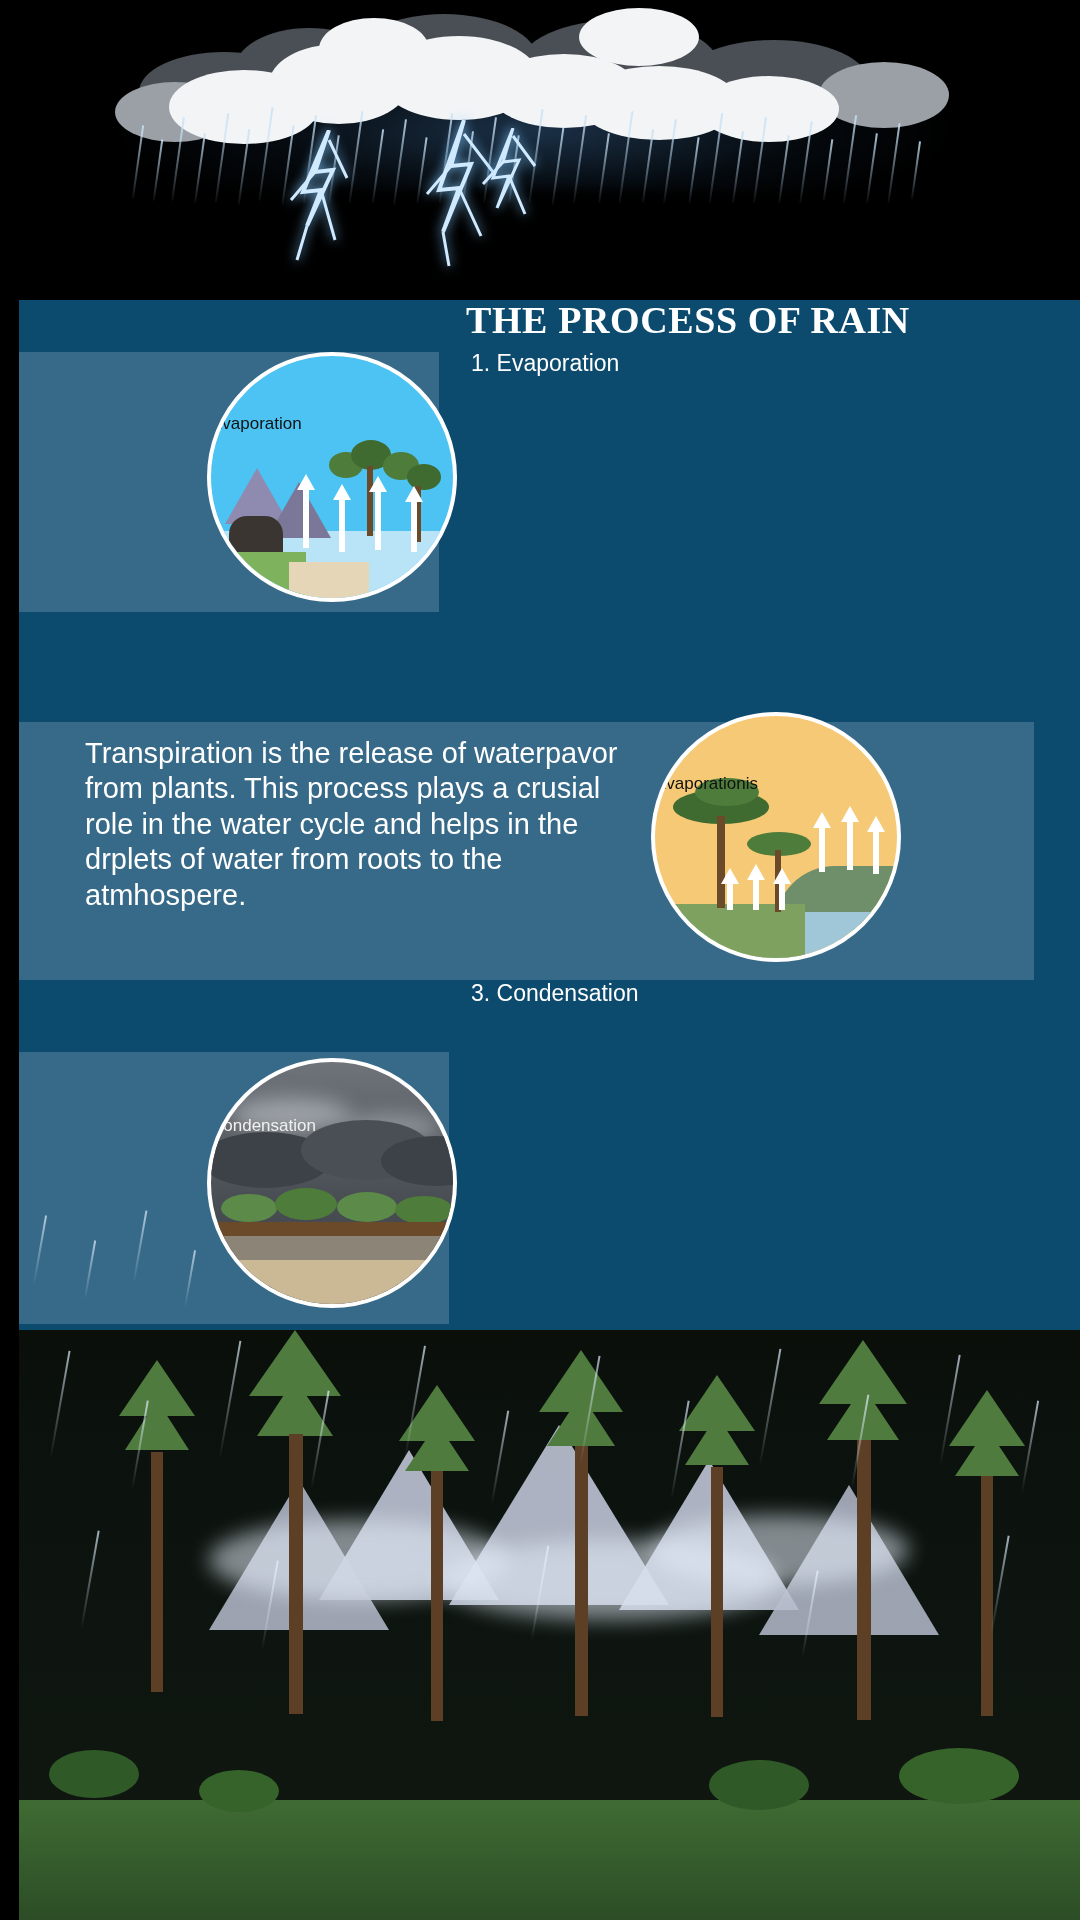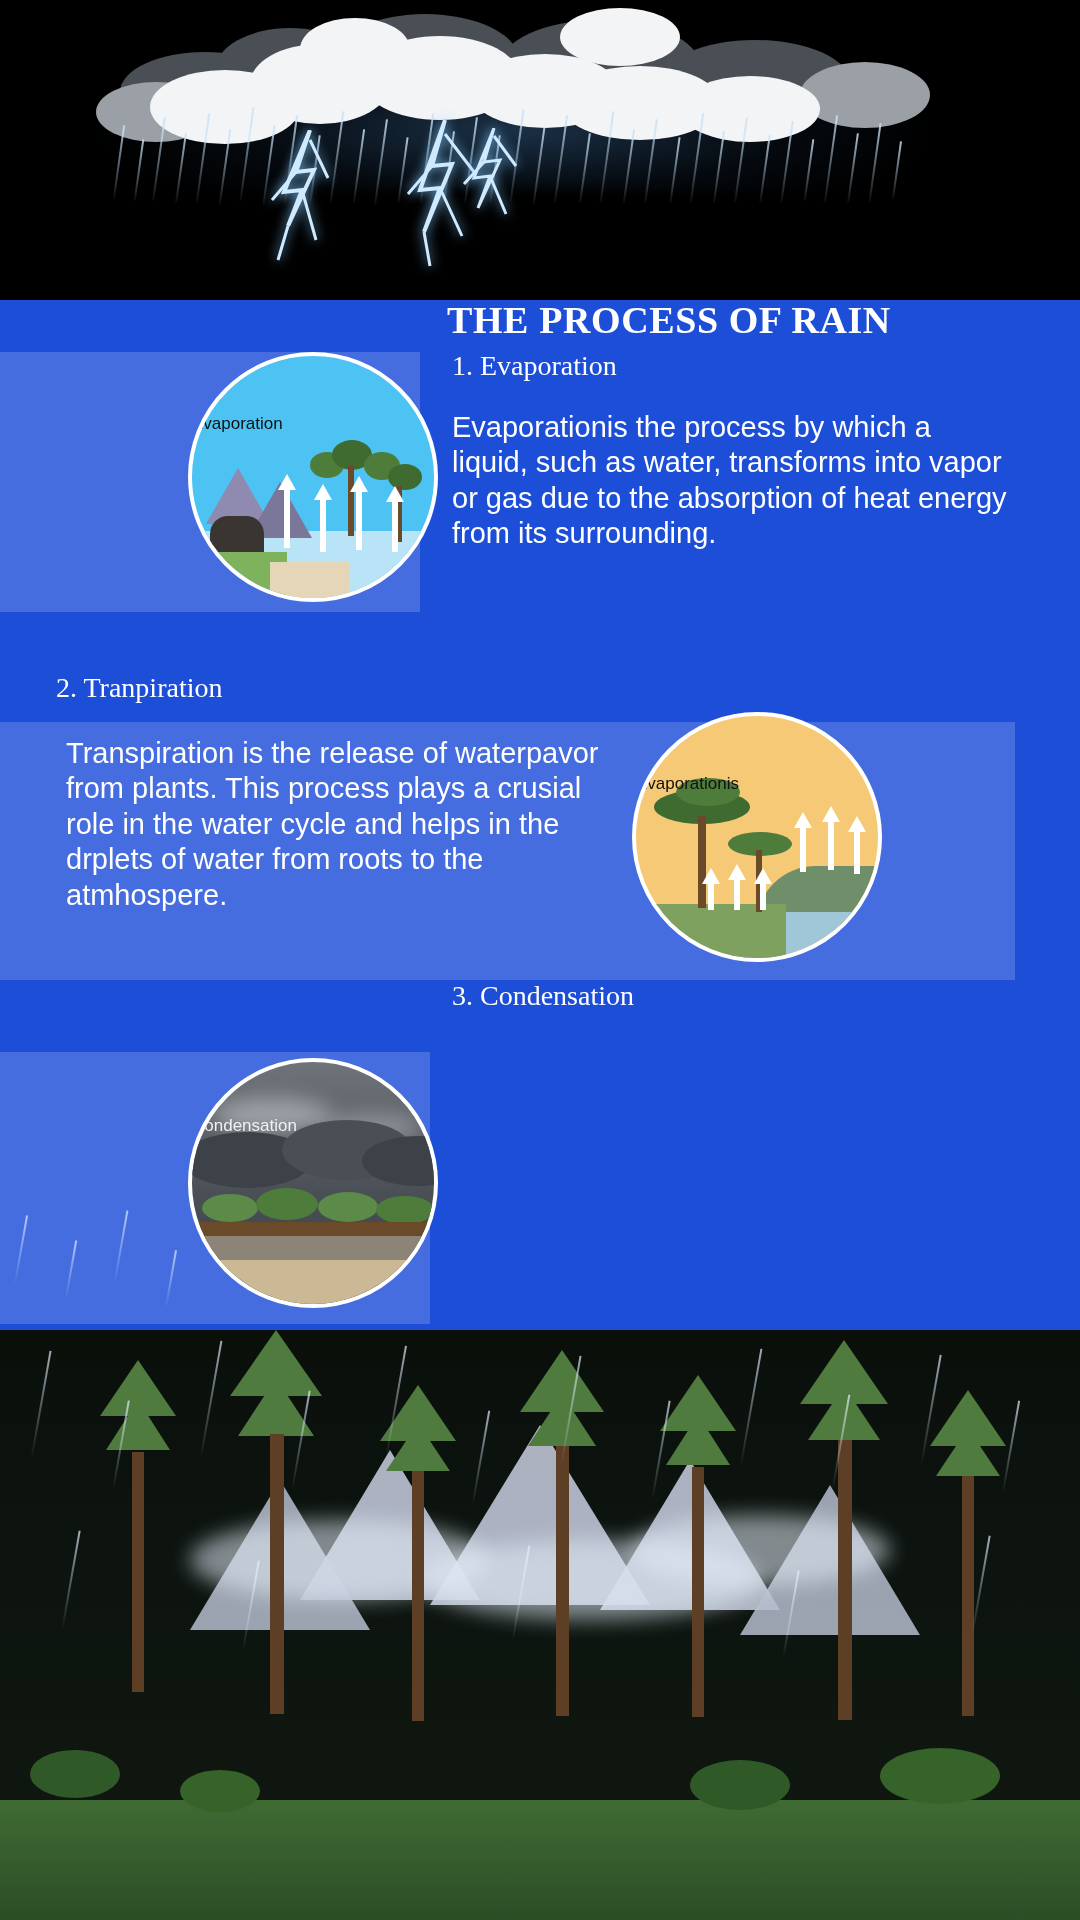--- a/index.html
+++ b/index.html
@@ -12,22 +12,23 @@
     height: 1920px;
     position: relative;
     overflow: hidden;
     font-family: "Liberation Sans", sans-serif;
     color: #fff;
   }
 
   .poster {
     position: absolute;
     inset: 0;
-    background: #1d4ed8;
-    overflow: hidden;
+    background: #0c4a6e;
+    overflow: hidden;
+    margin-left: 19px;
   }
 
   
   .storm {
     position: absolute;
     left: 0; top: 0;
     width: 1080px; height: 300px;
     background: #000;
     overflow: hidden;
   }
@@ -76,24 +77,23 @@
   .heading {
     position: absolute;
     font-family: "Liberation Serif", serif;
     font-weight: bold;
     font-size: 38px;
     letter-spacing: 0.6px;
     color: #ffffff;
   }
   .step-title {
     position: absolute;
-    font-size: 28px;
+    font-size: 23px;
     color: #ffffff;
     font-weight: normal;
-    font-family: Liberation Serif, serif;
   }
   .body-text {
     position: absolute;
     font-size: 29px;
     line-height: 1.22;
     color: #ffffff;
   }
 
   
   .circle {
@@ -278,21 +278,20 @@
       <path d="M44 8 L66 38 M34 34 L14 56 M40 48 L56 86"></path>
     </svg>
   </div>
 
   <div class="heading" style="left:447px; top:298px;">THE PROCESS OF RAIN</div>
 
   <div class="panel" style="left:0; top:352px; width:420px; height:260px;"></div>
 
   <div class="step-title" style="left:452px; top:350px;">1. Evaporation</div>
 
-  <div class="body-text" style="left:452px; top:410px; width:560px;">Evaporationis the process by which a liquid, such as water, transforms into vapor or gas due to the absorption of heat energy from its surrounding.</div>
 
   <div class="circle sky-blue" style="left:188px; top:352px; width:250px; height:250px;">
     <div class="water" style="left:0; top:175px; width:250px; height:75px; background:#b9e4f7;"></div>
     <div class="ground-green" style="left:0; top:196px; width:95px; height:54px; background:#7fb25c;"></div>
     <div class="ground-sand" style="left:78px; top:206px; width:80px; height:44px;"></div>
     <div class="mountain" style="left:14px; top:112px;"></div>
     <div class="mountain" style="left:56px; top:126px; border-bottom-color:#7b7799;"></div>
 
     <div class="tree-dot" style="left:118px; top:96px; width:34px; height:26px;"></div>
     <div class="tree-dot" style="left:140px; top:84px; width:40px; height:30px; background:#3f6b30;"></div>
@@ -308,21 +307,20 @@
     <div class="arrow-up" style="left:158px; top:120px;"></div>
     <div class="arrow-stem" style="left:164px; top:136px; height:58px;"></div>
     <div class="arrow-up" style="left:194px; top:130px;"></div>
     <div class="arrow-stem" style="left:200px; top:146px; height:50px;"></div>
     <div class="trunk" style="left:18px; top:160px; width:54px; height:36px; border-radius:18px 18px 0 0; background:#3a3530;"></div>
     <div class="circle-label" style="top:58px;">Evaporation</div>
   </div>
 
   <div class="panel" style="left:0; top:722px; width:1015px; height:258px;"></div>
 
-  <div class="step-title" style="left:56px; top:672px;">2. Tranpiration</div>
 
   <div class="body-text" style="left:66px; top:736px; width:560px;">Transpiration is the release of waterpavor from plants. This process plays a crusial role in the water cycle and helps in the drplets of water from roots to the atmhospere.</div>
 
   <div class="circle sky-orange" style="left:632px; top:712px; width:250px; height:250px;">
     <div class="ground-green" style="left:120px; top:150px; width:130px; height:64px; background:#6f8f6a; border-radius:60px 0 0 0;"></div>
     <div class="water" style="left:0; top:196px; width:250px; height:54px; background:#9fc7d8;"></div>
     <div class="ground-green" style="left:0; top:188px; width:150px; height:62px; background:#7ea15f;"></div>
 
     <div class="tree-dot" style="left:18px; top:74px; width:96px; height:34px; background:#3f6b30;"></div>
     <div class="tree-dot" style="left:40px; top:62px; width:64px; height:28px; background:#4e7c3a;"></div>

